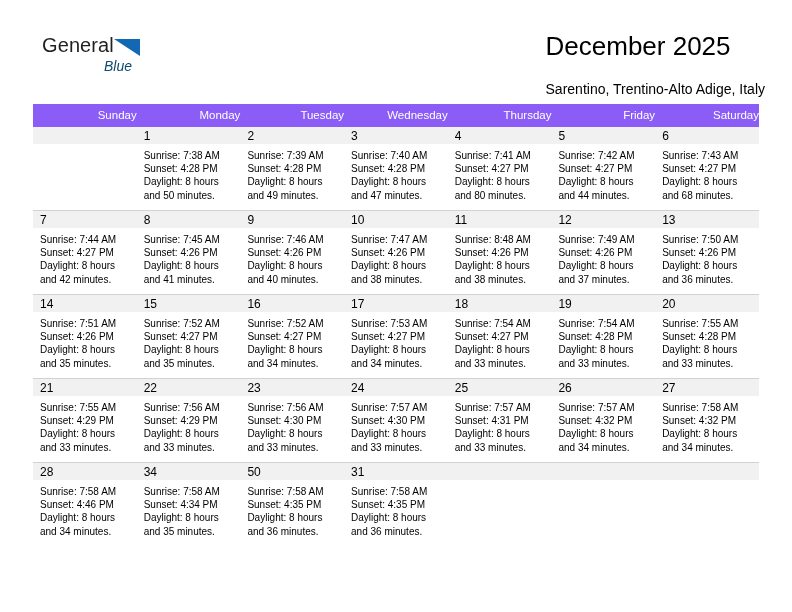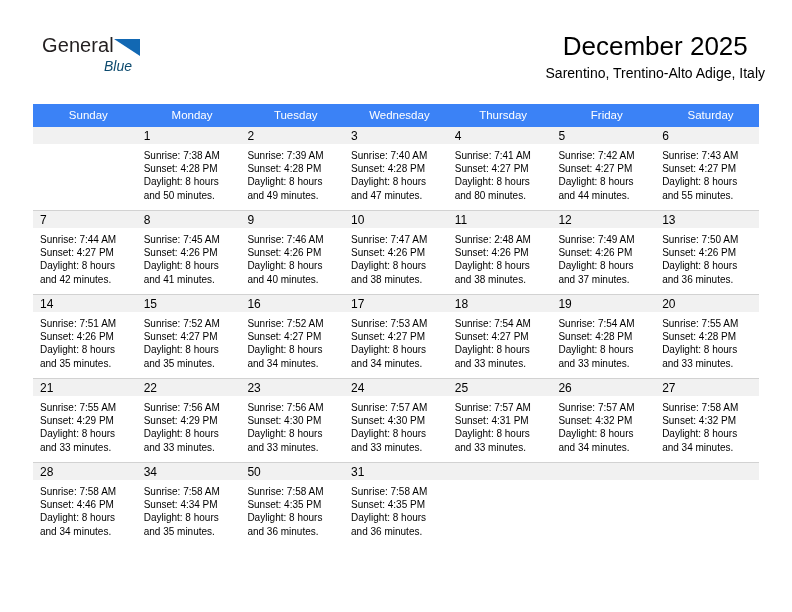--- a/index.html
+++ b/index.html
@@ -62,54 +62,54 @@
     color: #0c4a6e;
     line-height: 25px;
     font-family: "Liberation Sans", sans-serif;
     font-style: italic;
   }
 
   .title-block {
     position: absolute;
     right: 36px;
     top: 30px;
-    text-align: center;
+    text-align: left;
   }
   .cal-title {
     font-size: 26px;
     color: #000000;
     line-height: 32px;
     white-space: nowrap;
   }
   .cal-subtitle {
-    margin-top: 2px;
+    margin-top: 18px;
     font-size: 14px;
     color: #000000;
     line-height: 18px;
     white-space: nowrap;
   }
 
   
   .calendar {
     position: absolute;
     left: 33px;
     top: 104px;
     width: 726px;
   }
   table.cal {
     border-collapse: collapse;
     width: 726px;
     table-layout: fixed;
   }
   table.cal th {
-    background: #3b82f6;
+    background: #8b5cf6;
     color: #ffffff;
     font-size: 11.5px;
     font-weight: normal;
-    text-align: center;
+    text-align: right;
     padding: 5px 0 6px 7px;
     height: 11px;
     border: none;
   }
   td.daycell {
     vertical-align: top;
     padding: 0;
     border: none;
     height: 83px;
     border-top: 1px solid #d2d2d2;
@@ -230,21 +230,21 @@
                 <div>Daylight: 8 hours</div>
                 <div>and 44 minutes.</div>
               </div>
             </td>
             <td class="daycell">
               <div class="daynum-band">6</div>
               <div class="detail">
                 <div>Sunrise: 7:43 AM</div>
                 <div>Sunset: 4:27 PM</div>
                 <div>Daylight: 8 hours</div>
-                <div>and 55 minutes.</div>
+                <div>and 68 minutes.</div>
               </div>
             </td>
           </tr>
           <tr class="week-row">
             <td class="daycell">
               <div class="daynum-band">7</div>
               <div class="detail">
                 <div>Sunrise: 7:44 AM</div>
                 <div>Sunset: 4:27 PM</div>
                 <div>Daylight: 8 hours</div>
@@ -274,21 +274,21 @@
               <div class="detail">
                 <div>Sunrise: 7:47 AM</div>
                 <div>Sunset: 4:26 PM</div>
                 <div>Daylight: 8 hours</div>
                 <div>and 38 minutes.</div>
               </div>
             </td>
             <td class="daycell">
               <div class="daynum-band">11</div>
               <div class="detail">
-                <div>Sunrise: 2:48 AM</div>
+                <div>Sunrise: 8:48 AM</div>
                 <div>Sunset: 4:26 PM</div>
                 <div>Daylight: 8 hours</div>
                 <div>and 38 minutes.</div>
               </div>
             </td>
             <td class="daycell">
               <div class="daynum-band">12</div>
               <div class="detail">
                 <div>Sunrise: 7:49 AM</div>
                 <div>Sunset: 4:26 PM</div>

